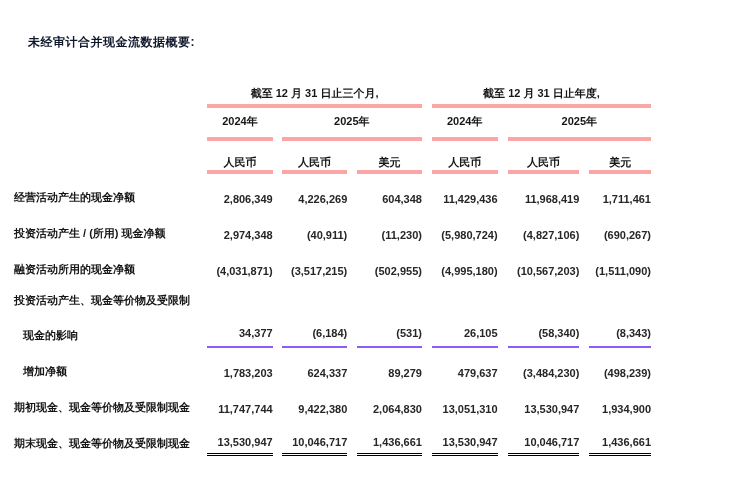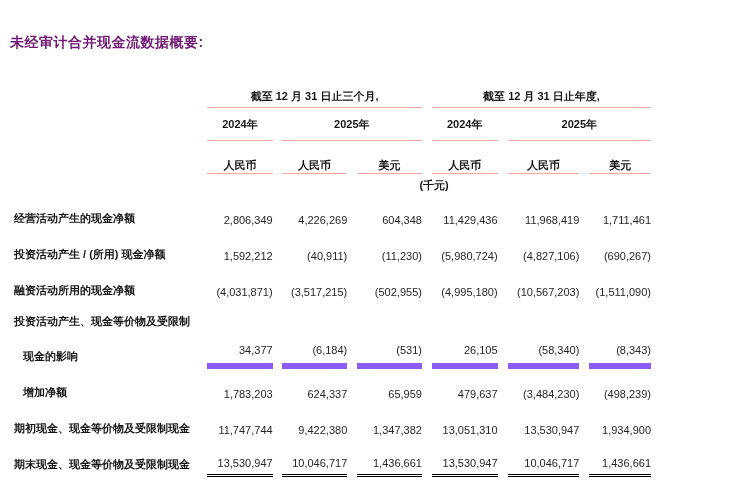--- a/index.html
+++ b/index.html
@@ -1,46 +1,46 @@
 <!DOCTYPE html>
 <html><head>
 <meta charset="utf-8">
 <style>
   html,body{margin:0;padding:0;background:#ffffff;}
   body{font-family:"Liberation Sans",sans-serif;color:#1f1f1f;}
   .page{position:relative;width:743px;height:499px;background:#ffffff;overflow:hidden;}
-  .doc-title{position:absolute;left:10px;top:34px;font-size:14px;font-weight:bold;color:#701a75;letter-spacing:.5px;}
+  .doc-title{position:absolute;left:28px;top:34px;font-size:12px;font-weight:bold;color:#0f172a;letter-spacing:.5px;}
   table.fin{position:absolute;left:14px;top:84px;border-collapse:collapse;table-layout:fixed;width:637px;font-size:11px;}
   td{padding:0;vertical-align:bottom;}
   col.lbl{width:189px;}
   col.c1{width:64px;}
   col.c2{width:73px;}
   col.c3{width:73px;}
   col.c4{width:74px;}
   col.c5{width:80px;}
   col.c6{width:70px;}
   
-  .in{display:block;}
+  .in{display:block;font-weight:bold;}
   td.p0 .in{margin-left:0;}
   td.p9 .in{margin-left:9px;}
   td.p10 .in{margin-left:10px;}
-  .rule{border-bottom:1px solid #fca5a5;}
+  .rule{border-bottom:4px solid #fca5a5;}
   .hdr{font-weight:bold;text-align:center;color:#161616;}
   .grp-row td{height:24px;}
   .grp-row .in{padding-bottom:3px;}
   .yr-row td{height:33px;}
   .yr-row .in{padding-bottom:8px;}
   .cur-row td{height:33px;}
   .cur-row .in{padding-bottom:0;}
   .unit-row td{height:21px;}
   .unit-row .in{padding-bottom:2px;}
   .data-row td{height:31px;}
   .data-row td{padding-bottom:5px;}
   .data-row td.uline{padding-bottom:0;}
-  .data-row td.uline .in{padding-bottom:7px;border-bottom:6px solid #8b5cf6;}
+  .data-row td.uline .in{padding-bottom:7px;border-bottom:2px solid #8b5cf6;}
   .data-row td.dline{padding-bottom:0;}
   .data-row td.dline .in{padding-bottom:5px;border-bottom:3px double #000;}
   .lblonly-row td{height:26px;padding-bottom:4px;}
   .rowlabel{font-weight:bold;color:#161616;text-align:center;white-space:nowrap;font-size:11px;}
   .rowlabel.ind{padding-left:9px;}
   .num{text-align:right;white-space:nowrap;color:#262626;font-size:11px;}
 </style>
 </head>
 <body>
 
@@ -101,26 +101,20 @@
         <span class="in hdr rule">人民币</span>
           </td>
       <td class="p10">
         <span class="in hdr rule">人民币</span>
           </td>
       <td class="p10">
         <span class="in hdr rule">美元</span>
           </td>
     </tr>
 
-    <tr class="unit-row">
-      <td></td>
-      <td colspan="6" class="p10">
-        <span class="in hdr">(千元)</span>
-      </td>
-    </tr>
 
     <tr class="data-row">
       <td><span class="rowlabel">经营活动产生的现金净额</span></td>
       <td class="p0">
             <span class="in num">2,806,349</span>
           </td>
       <td class="p9">
             <span class="in num">4,226,269</span>
           </td>
       <td class="p10">
@@ -133,21 +127,21 @@
             <span class="in num">11,968,419</span>
           </td>
       <td class="p10">
             <span class="in num">1,711,461</span>
           </td>
     </tr>
 
     <tr class="data-row">
       <td><span class="rowlabel">投资活动产生 / (所用) 现金净额</span></td>
       <td class="p0">
-            <span class="in num">1,592,212</span>
+            <span class="in num">2,974,348</span>
           </td>
       <td class="p9">
             <span class="in num">(40,911)</span>
           </td>
       <td class="p10">
             <span class="in num">(11,230)</span>
           </td>
       <td class="p10">
             <span class="in num">(5,980,724)</span>
           </td>
@@ -210,21 +204,21 @@
 
     <tr class="data-row">
       <td><span class="rowlabel ind">增加净额</span></td>
       <td class="p0">
             <span class="in num">1,783,203</span>
           </td>
       <td class="p9">
             <span class="in num">624,337</span>
           </td>
       <td class="p10">
-            <span class="in num">65,959</span>
+            <span class="in num">89,279</span>
           </td>
       <td class="p10">
             <span class="in num">479,637</span>
           </td>
       <td class="p10">
             <span class="in num">(3,484,230)</span>
           </td>
       <td class="p10">
             <span class="in num">(498,239)</span>
           </td>
@@ -232,21 +226,21 @@
 
     <tr class="data-row">
       <td><span class="rowlabel">期初现金、现金等价物及受限制现金</span></td>
       <td class="p0">
             <span class="in num">11,747,744</span>
           </td>
       <td class="p9">
             <span class="in num">9,422,380</span>
           </td>
       <td class="p10">
-            <span class="in num">1,347,382</span>
+            <span class="in num">2,064,830</span>
           </td>
       <td class="p10">
             <span class="in num">13,051,310</span>
           </td>
       <td class="p10">
             <span class="in num">13,530,947</span>
           </td>
       <td class="p10">
             <span class="in num">1,934,900</span>
           </td>

